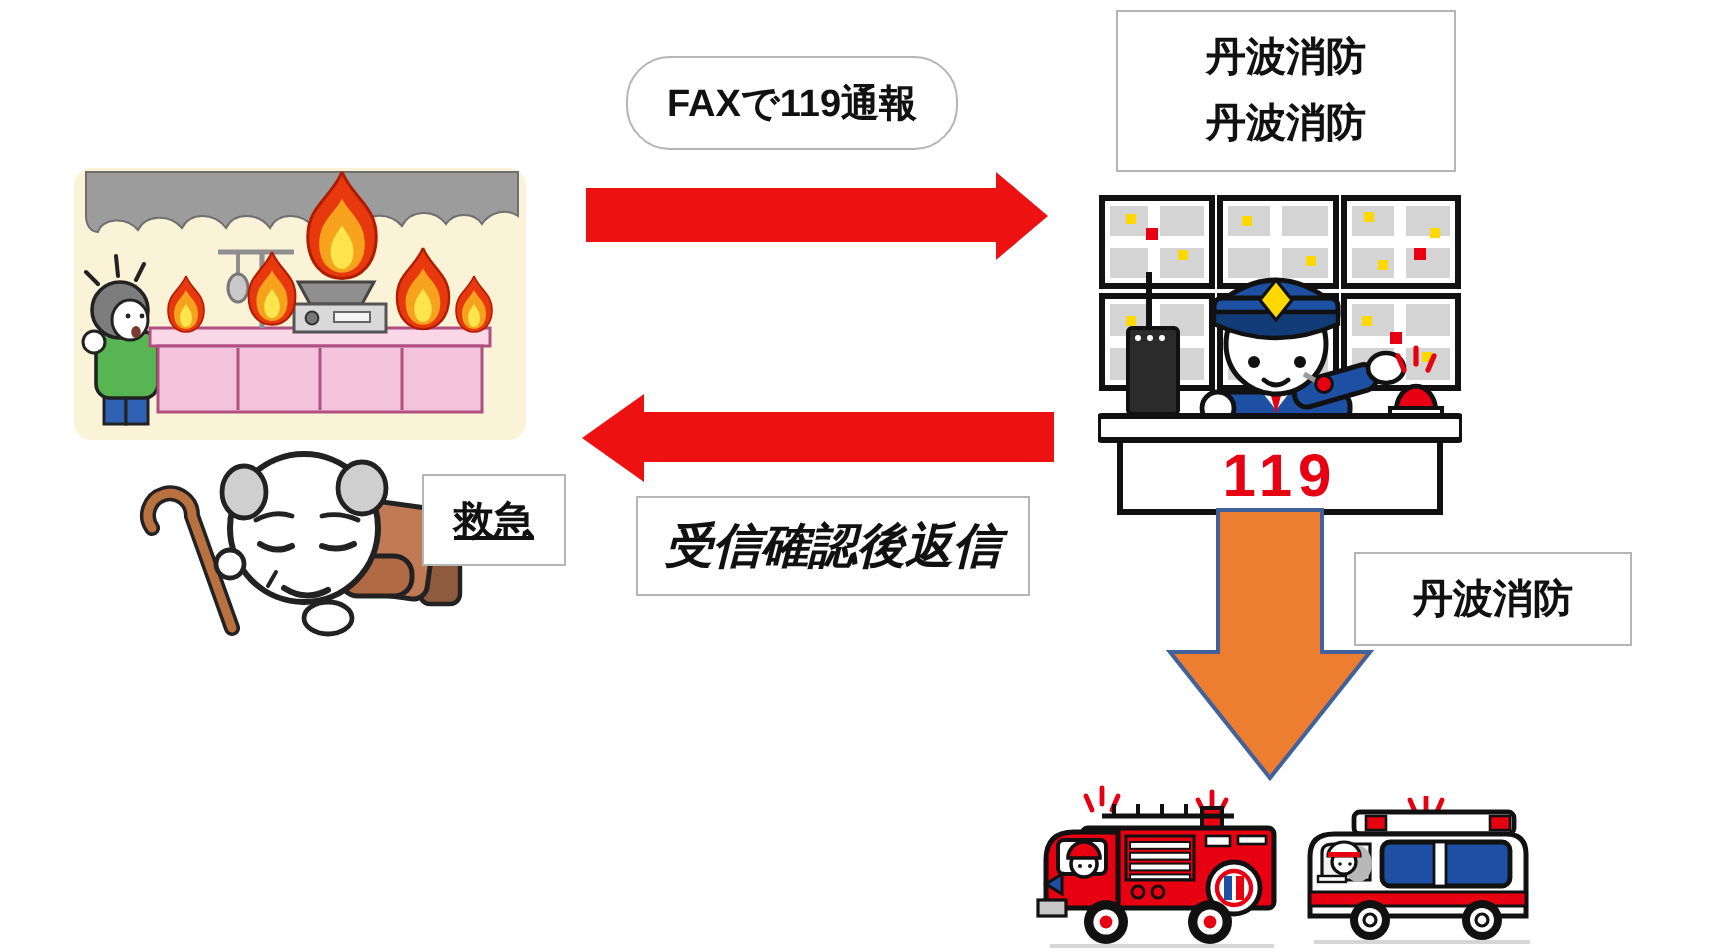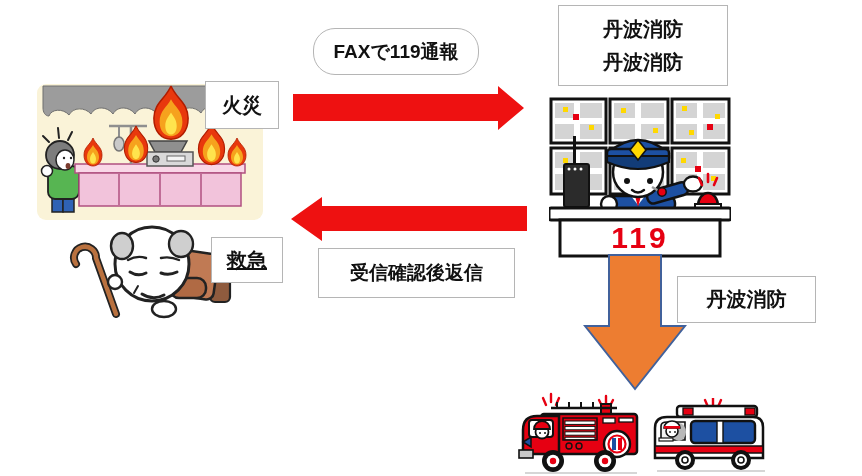--- a/index.html
+++ b/index.html
@@ -10,21 +10,21 @@
   .abs{position:absolute;}
   .label-box{
     position:absolute;background:#ffffff;border:1.6px solid #b5b5b5;
     display:flex;align-items:center;justify-content:center;flex-direction:column;
     font-weight:bold;color:#111;z-index:30;text-align:left;
   }
   .lb-fax{left:313px;top:28px;width:164px;height:45px;font-size:19px;border-radius:22px;}
   .lb-center{left:558px;top:5px;width:168px;height:79px;font-size:20px;line-height:33px;}
   .lb-fire{left:205px;top:81px;width:72px;height:46px;font-size:20px;}
   .lb-emergency{left:211px;top:237px;width:70px;height:44px;font-size:20px;text-decoration:underline;}
-  .lb-reply{left:318px;top:248px;width:195px;height:48px;font-size:19px;}
+  .lb-reply{left:318px;top:248px;width:195px;height:48px;font-size:24px;font-style:italic;}
   .lb-dispatch{left:677px;top:276px;width:137px;height:45px;font-size:20px;}
   svg{display:block;}
   .arrow{z-index:10;}
   .illus{z-index:5;}
 </style>
 </head>
 <body>
 
 <div class="canvas">
 
@@ -283,23 +283,20 @@
 
   <div class="label-box lb-fax">
     <span>FAXで119通報</span>
   </div>
 
   <div class="label-box lb-center">
     <div>丹波消防</div>
     <div>丹波消防</div>
   </div>
 
-  <div class="label-box lb-fire">
-    <span>火災</span>
-  </div>
 
   <div class="label-box lb-emergency">
     <span>救急</span>
   </div>
 
   <div class="label-box lb-reply">
     <span>受信確認後返信</span>
   </div>
 
   <div class="label-box lb-dispatch">

